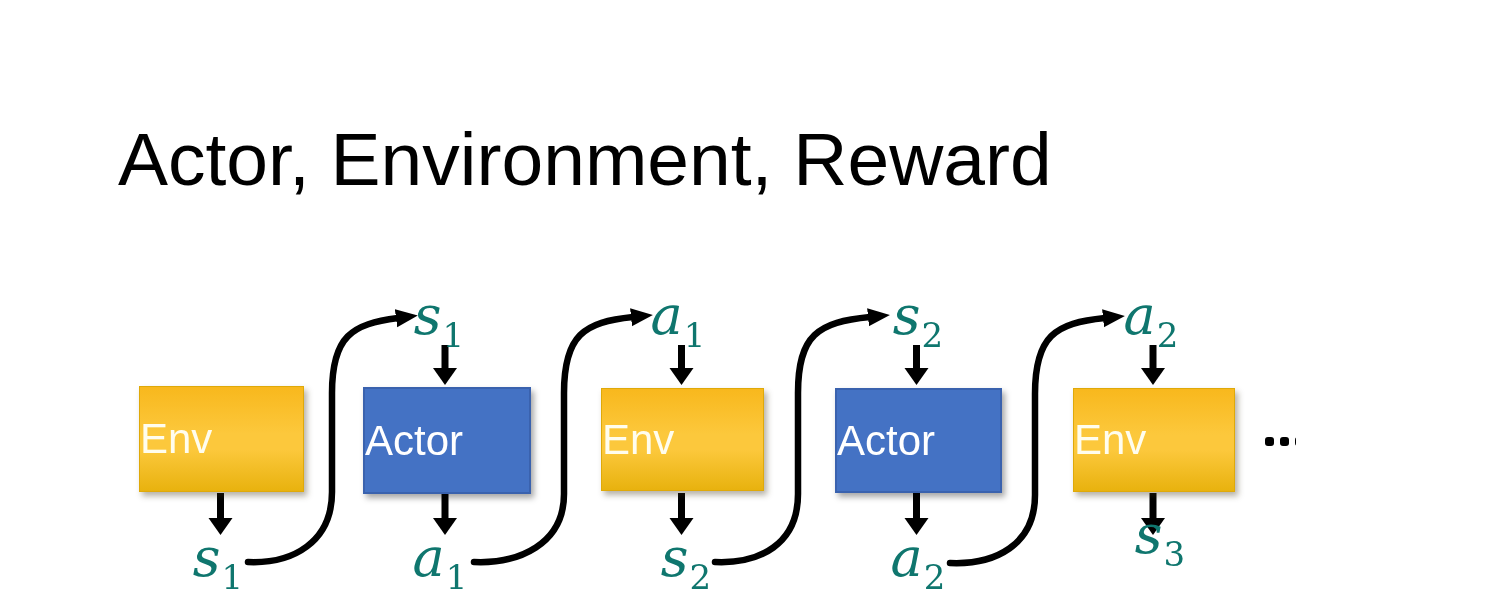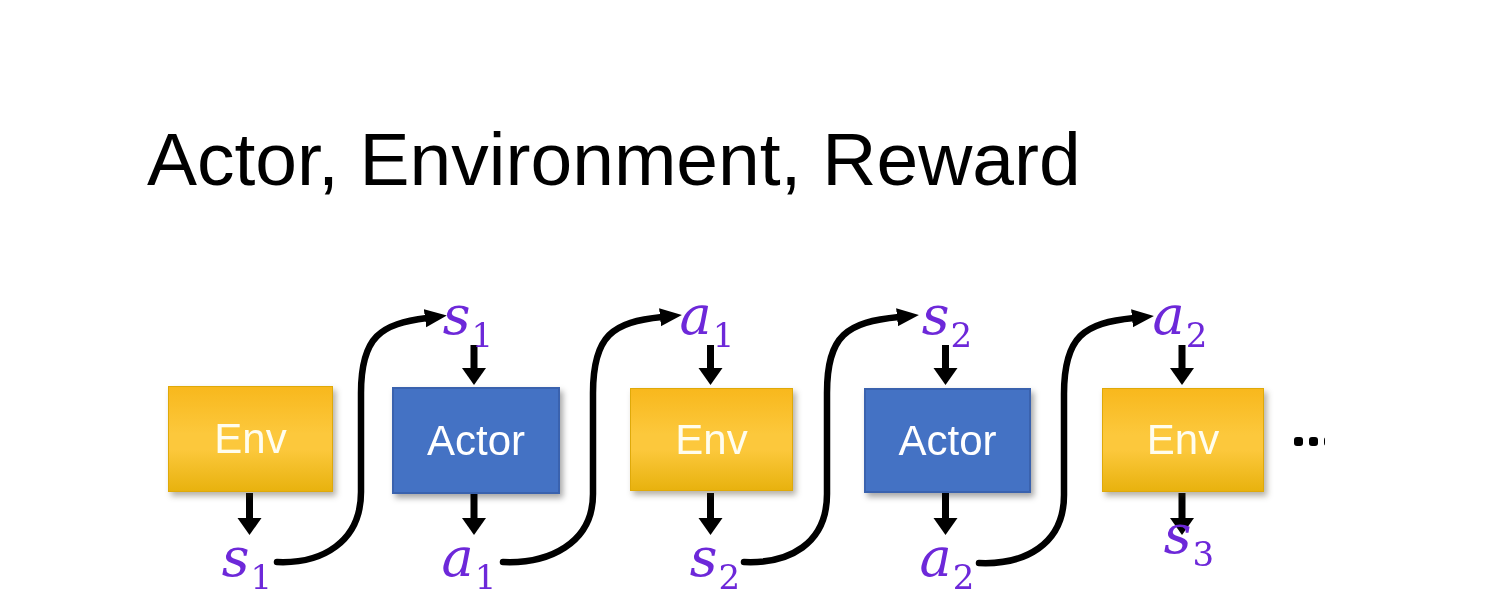--- a/index.html
+++ b/index.html
@@ -1,47 +1,47 @@
 <!DOCTYPE html>
 <html style="--title-text: #000000; --env-gradient-top: #F8B81D; --env-gradient-mid: #FCC83C; --env-gradient-bottom: #E8B20E; --actor-fill: #4472C4; --actor-border: #3A62AE; --box-text: #FFFFFF; --arrow: #000000;"><head>
 <meta charset="utf-8">
 <style>
   html,body { margin:0; padding:0; background:#ffffff; }
   #slide {
     position:relative; width:1296px; height:608px; background:#ffffff;
-    overflow:hidden; font-family:"Liberation Sans", sans-serif;margin-left:29px;
+    overflow:hidden; font-family:"Liberation Sans", sans-serif;
   }
   .title {
     position:absolute; left:118px; top:116px;
     font-size:75px; font-weight:300; letter-spacing:0px;
     color:var(--title-text,#000); white-space:nowrap;
   }
   .arrow-layer { position:absolute; left:0; top:0; width:1500px; height:608px; }
   .box {
-    position:absolute; display:flex; align-items:center; justify-content:center;
+    position:absolute; display:flex; align-items:center; 
     box-shadow:3px 4px 6px rgba(60,50,20,0.38);
   }
   .box.env {
     background:linear-gradient(180deg,
       var(--env-gradient-top,#F8B81D) 0%,
       var(--env-gradient-mid,#FCC83C) 45%,
       var(--env-gradient-mid,#FCC83C) 60%,
       var(--env-gradient-bottom,#E8B20E) 100%);
     border:1px solid #DFA909;
   }
   .box.actor {
     background:var(--actor-fill,#4472C4);
     border:2px solid var(--actor-border,#3A62AE);
     box-shadow:3px 4px 6px rgba(0,0,0,0.35);
   }
   .box-label { font-size:42px; color:var(--box-text,#fff); line-height:1; }
   .box.env .box-label { color:#FFFDEE; }
   .mlabel {
     position:absolute; transform:translateX(-50%);
-    font-family:"DejaVu Serif", serif; color:#6d28d9;
+    font-family:"DejaVu Serif", serif; color:#0f766e;
     white-space:nowrap; line-height:1;
   }
   .mvar { font-style:italic; font-size:54px; }
   .msub { font-size:34px; position:relative; top:13px; margin-left:1px; font-style:normal; }
   .dots { position:absolute; left:1265px; top:437px; display:flex; gap:6px; }
   .dots .dot {
     width:9px; height:9px; border-radius:3px; background:var(--arrow,#0b0b0b);
   }
   .dots .dot:nth-child(4) { margin-left:7px; }
 </style>

